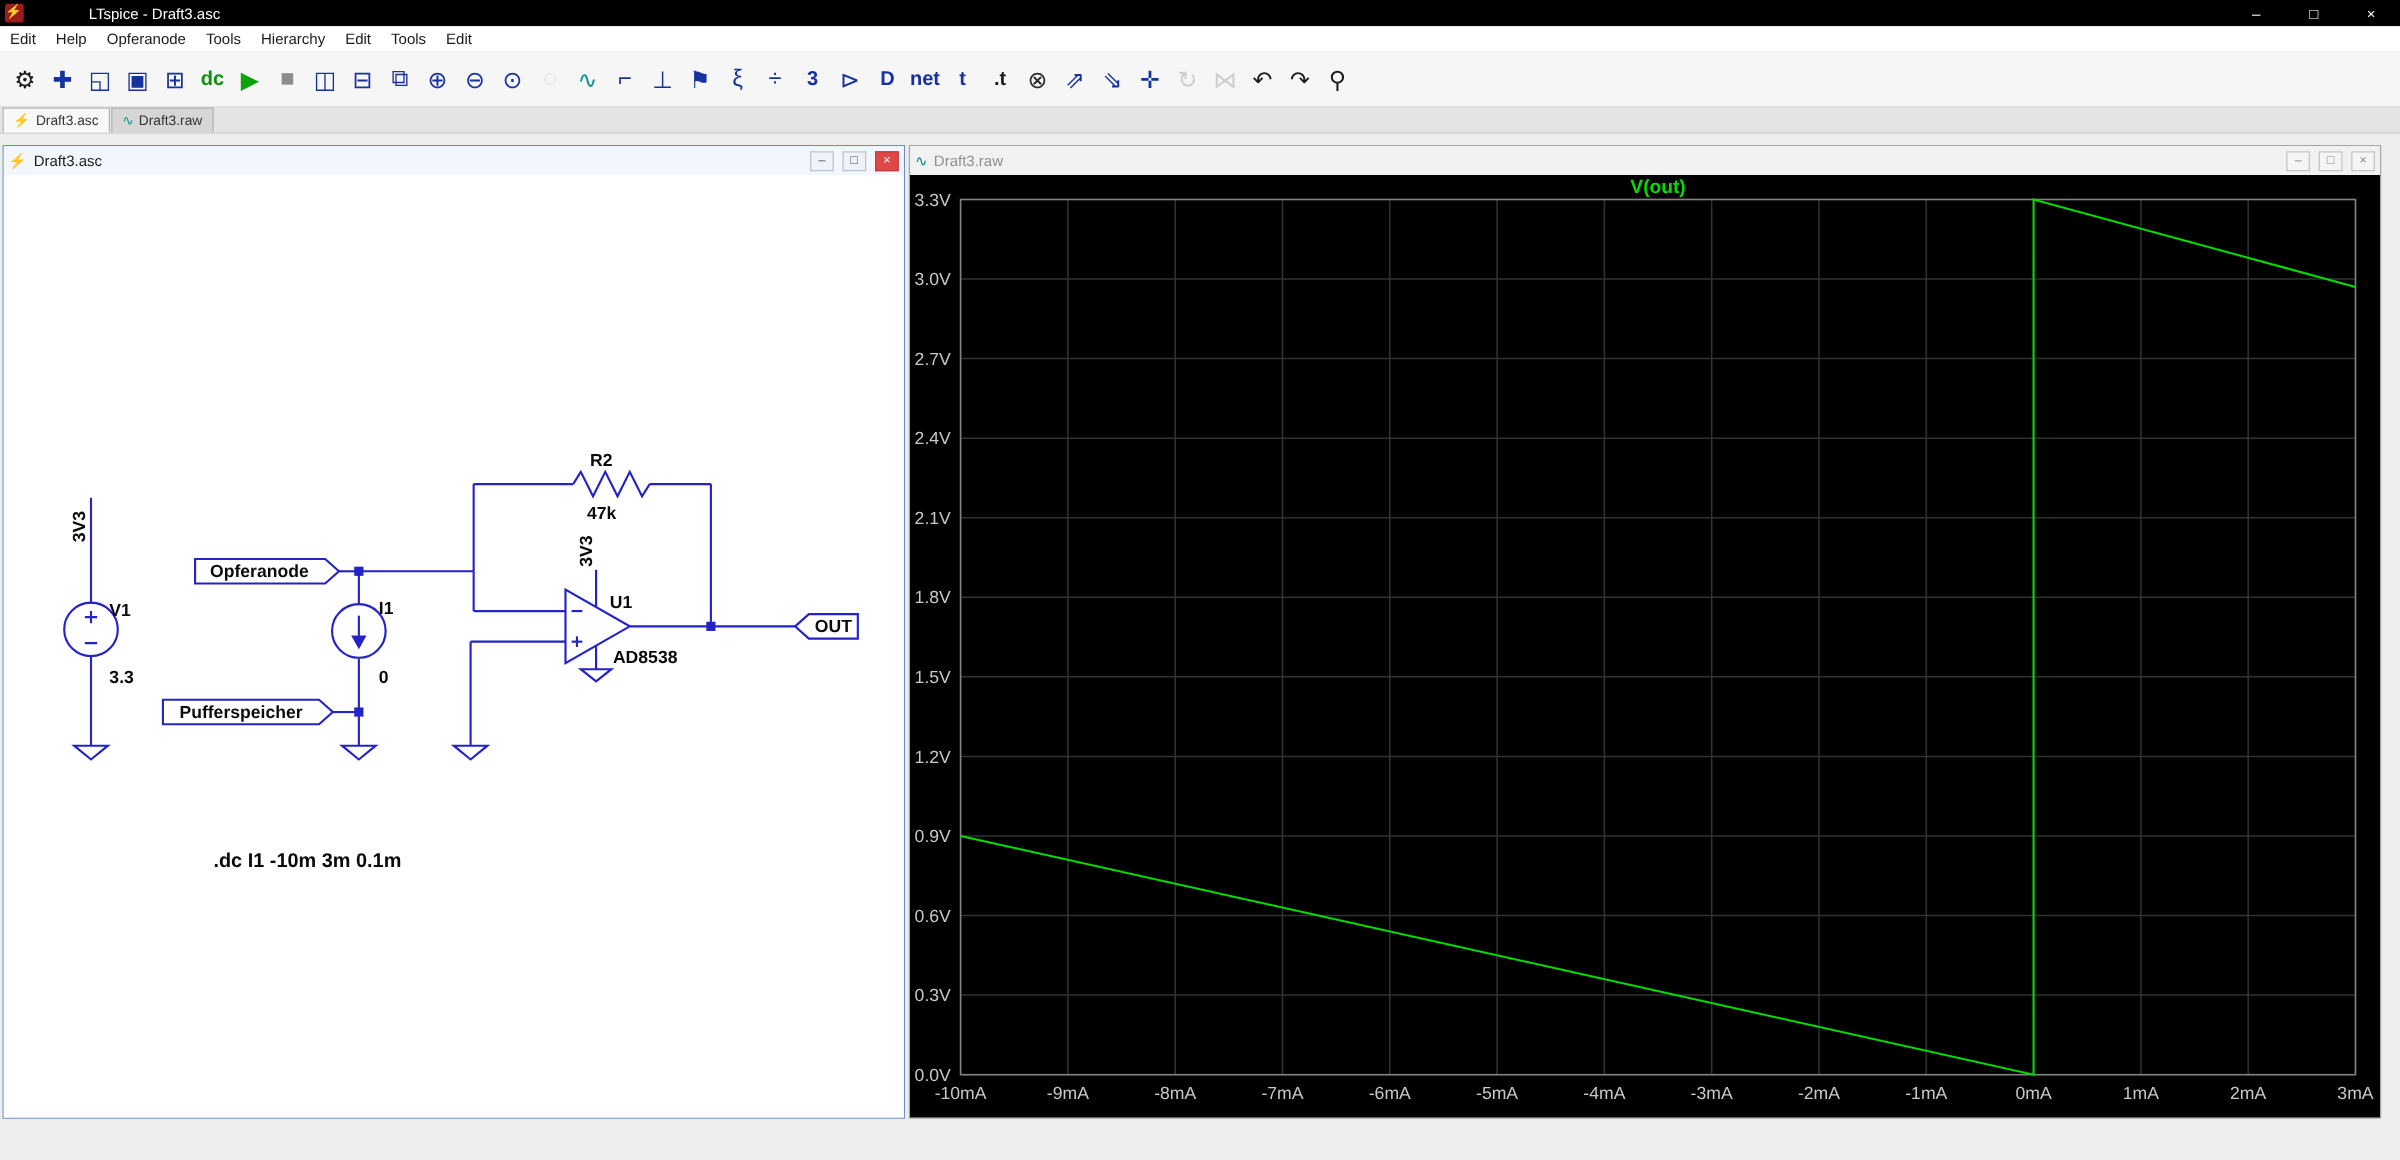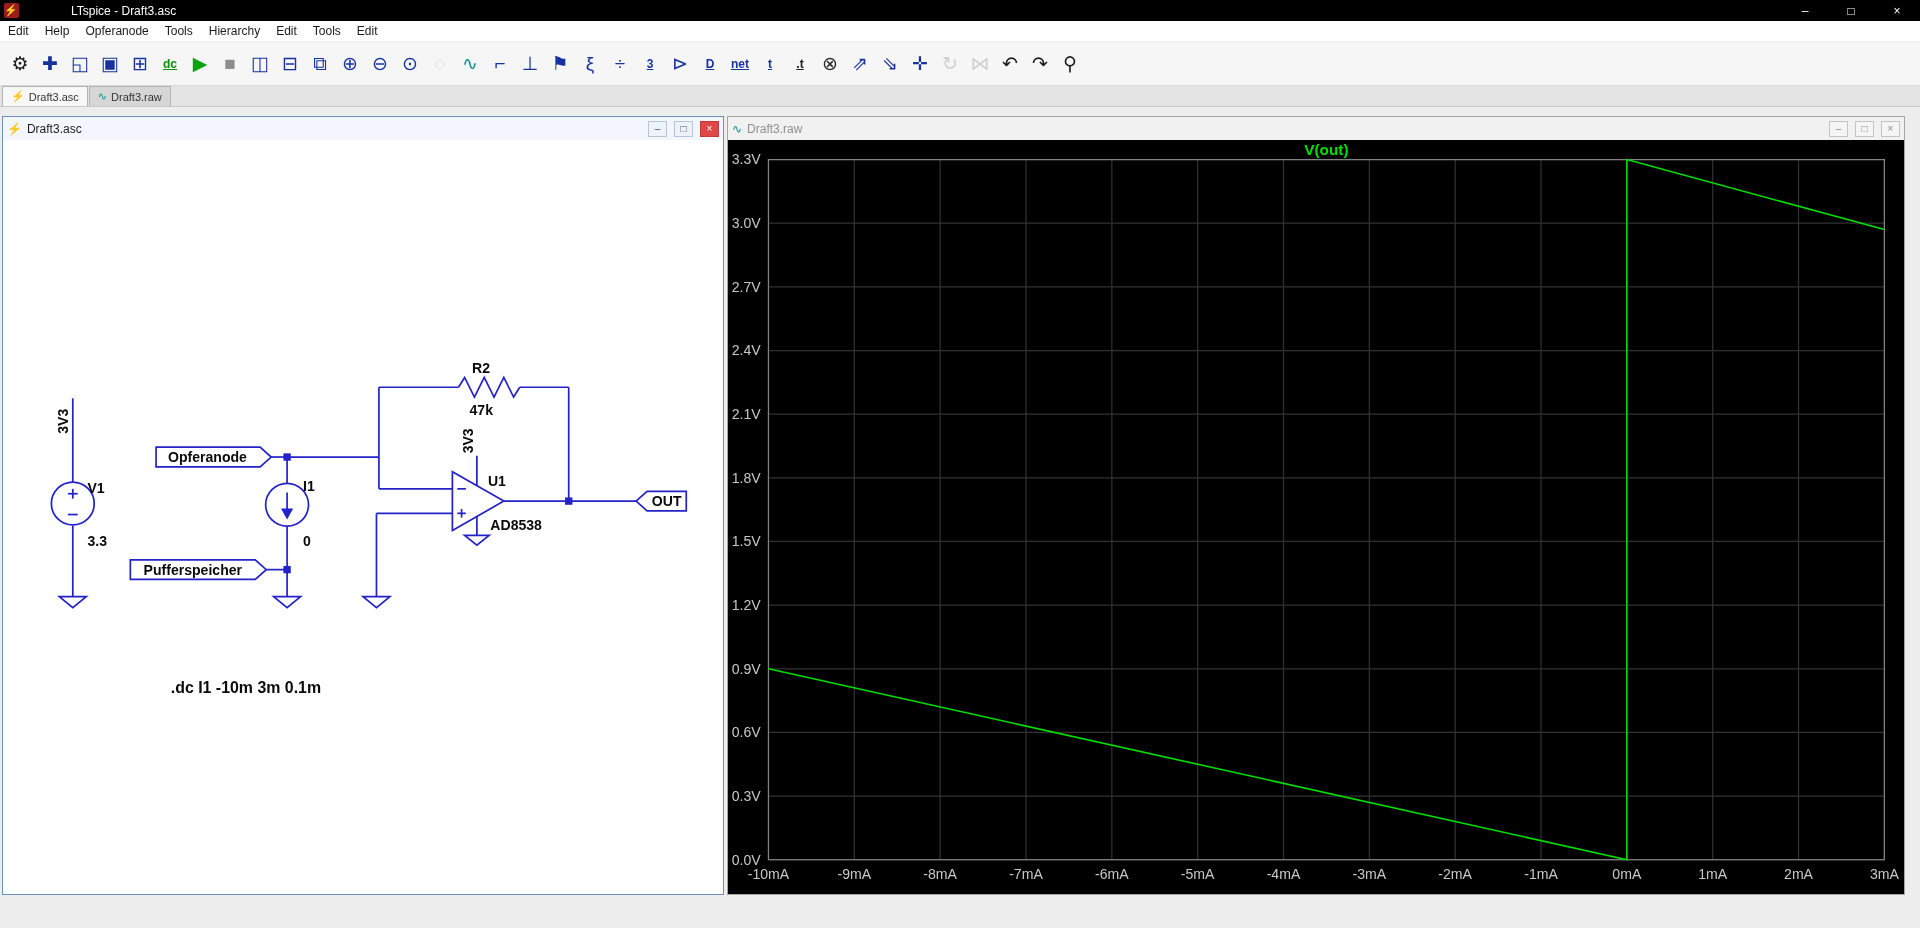--- a/index.html
+++ b/index.html
@@ -14,21 +14,21 @@
   .tb-spacer { flex:1; }
   .win-ctl { width:46px; height:21px; display:flex; align-items:center; justify-content:center;
              font-size:12px; color:#fff; cursor:default; }
 
   #menubar { height:21px; background:#fff; border-bottom:1px solid #ececec; display:flex; align-items:center; }
   .menu-item { padding:0 8px; height:100%; display:flex; align-items:center; font-size:12px; color:#1a1a1a; }
 
   #toolbar { height:44px; background:#f6f6f6; border-bottom:1px solid #d8d8d8; display:flex; align-items:center; padding-left:5px; }
   .tool-btn { width:30px; height:36px; display:flex; align-items:center; justify-content:center;
               font-size:19px; cursor:default; }
-  .tool-btn.tool-text { font-size:12px; font-weight:bold;text-decoration:underline; }
+  .tool-btn.tool-text { font-size:16px; font-weight:bold; }
   .tool-btn.disabled { opacity:.45; }
 
   #tabbar { height:21px; background:#e4e4e4; border-bottom:1px solid #c9c9c9; display:flex; align-items:flex-end; padding-left:2px; }
   .tab { height:20px; display:flex; align-items:center; gap:4px; padding:0 8px; font-size:11px;
          border:1px solid #b4b4b4; border-bottom:none; background:#d6d6d6; color:#333; margin-right:1px; cursor:default; }
   .tab.active { background:#f8f8f8; }
   .tab-icon { font-size:11px; }
 
   
   #mdi { position:relative; height:821px; background:#ededed; }

